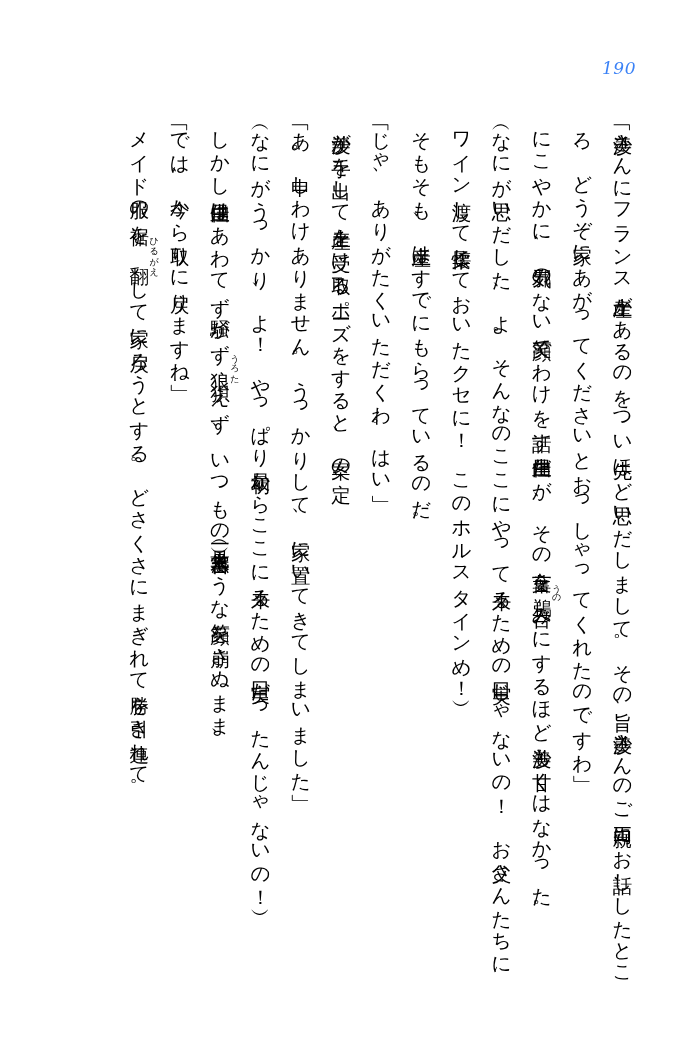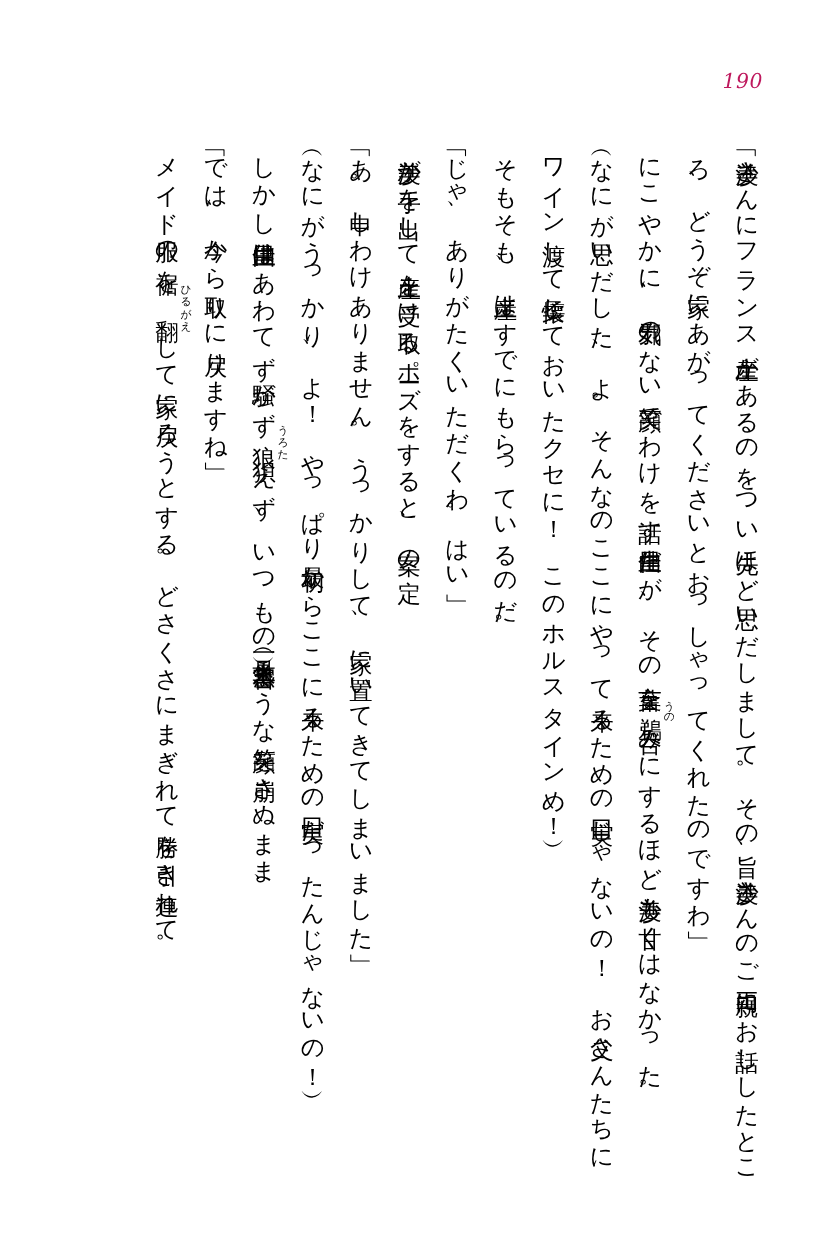--- a/index.html
+++ b/index.html
@@ -22,21 +22,21 @@
   }
   
   .page-number {
     position: absolute;
     top: 58px;
     right: 64px;
     font-size: 17px;
     font-style: italic;
     font-family: "DejaVu Serif", "Liberation Serif", serif;
     letter-spacing: 0.5px;
-    color: #be185d;
+    color: #3b82f6;
   }
   
   .body-text {
     position: absolute;
     top: 118px;
     right: 58px;
     height: 860px;
     width: 560px;
     writing-mode: vertical-rl;
     -webkit-writing-mode: vertical-rl;

